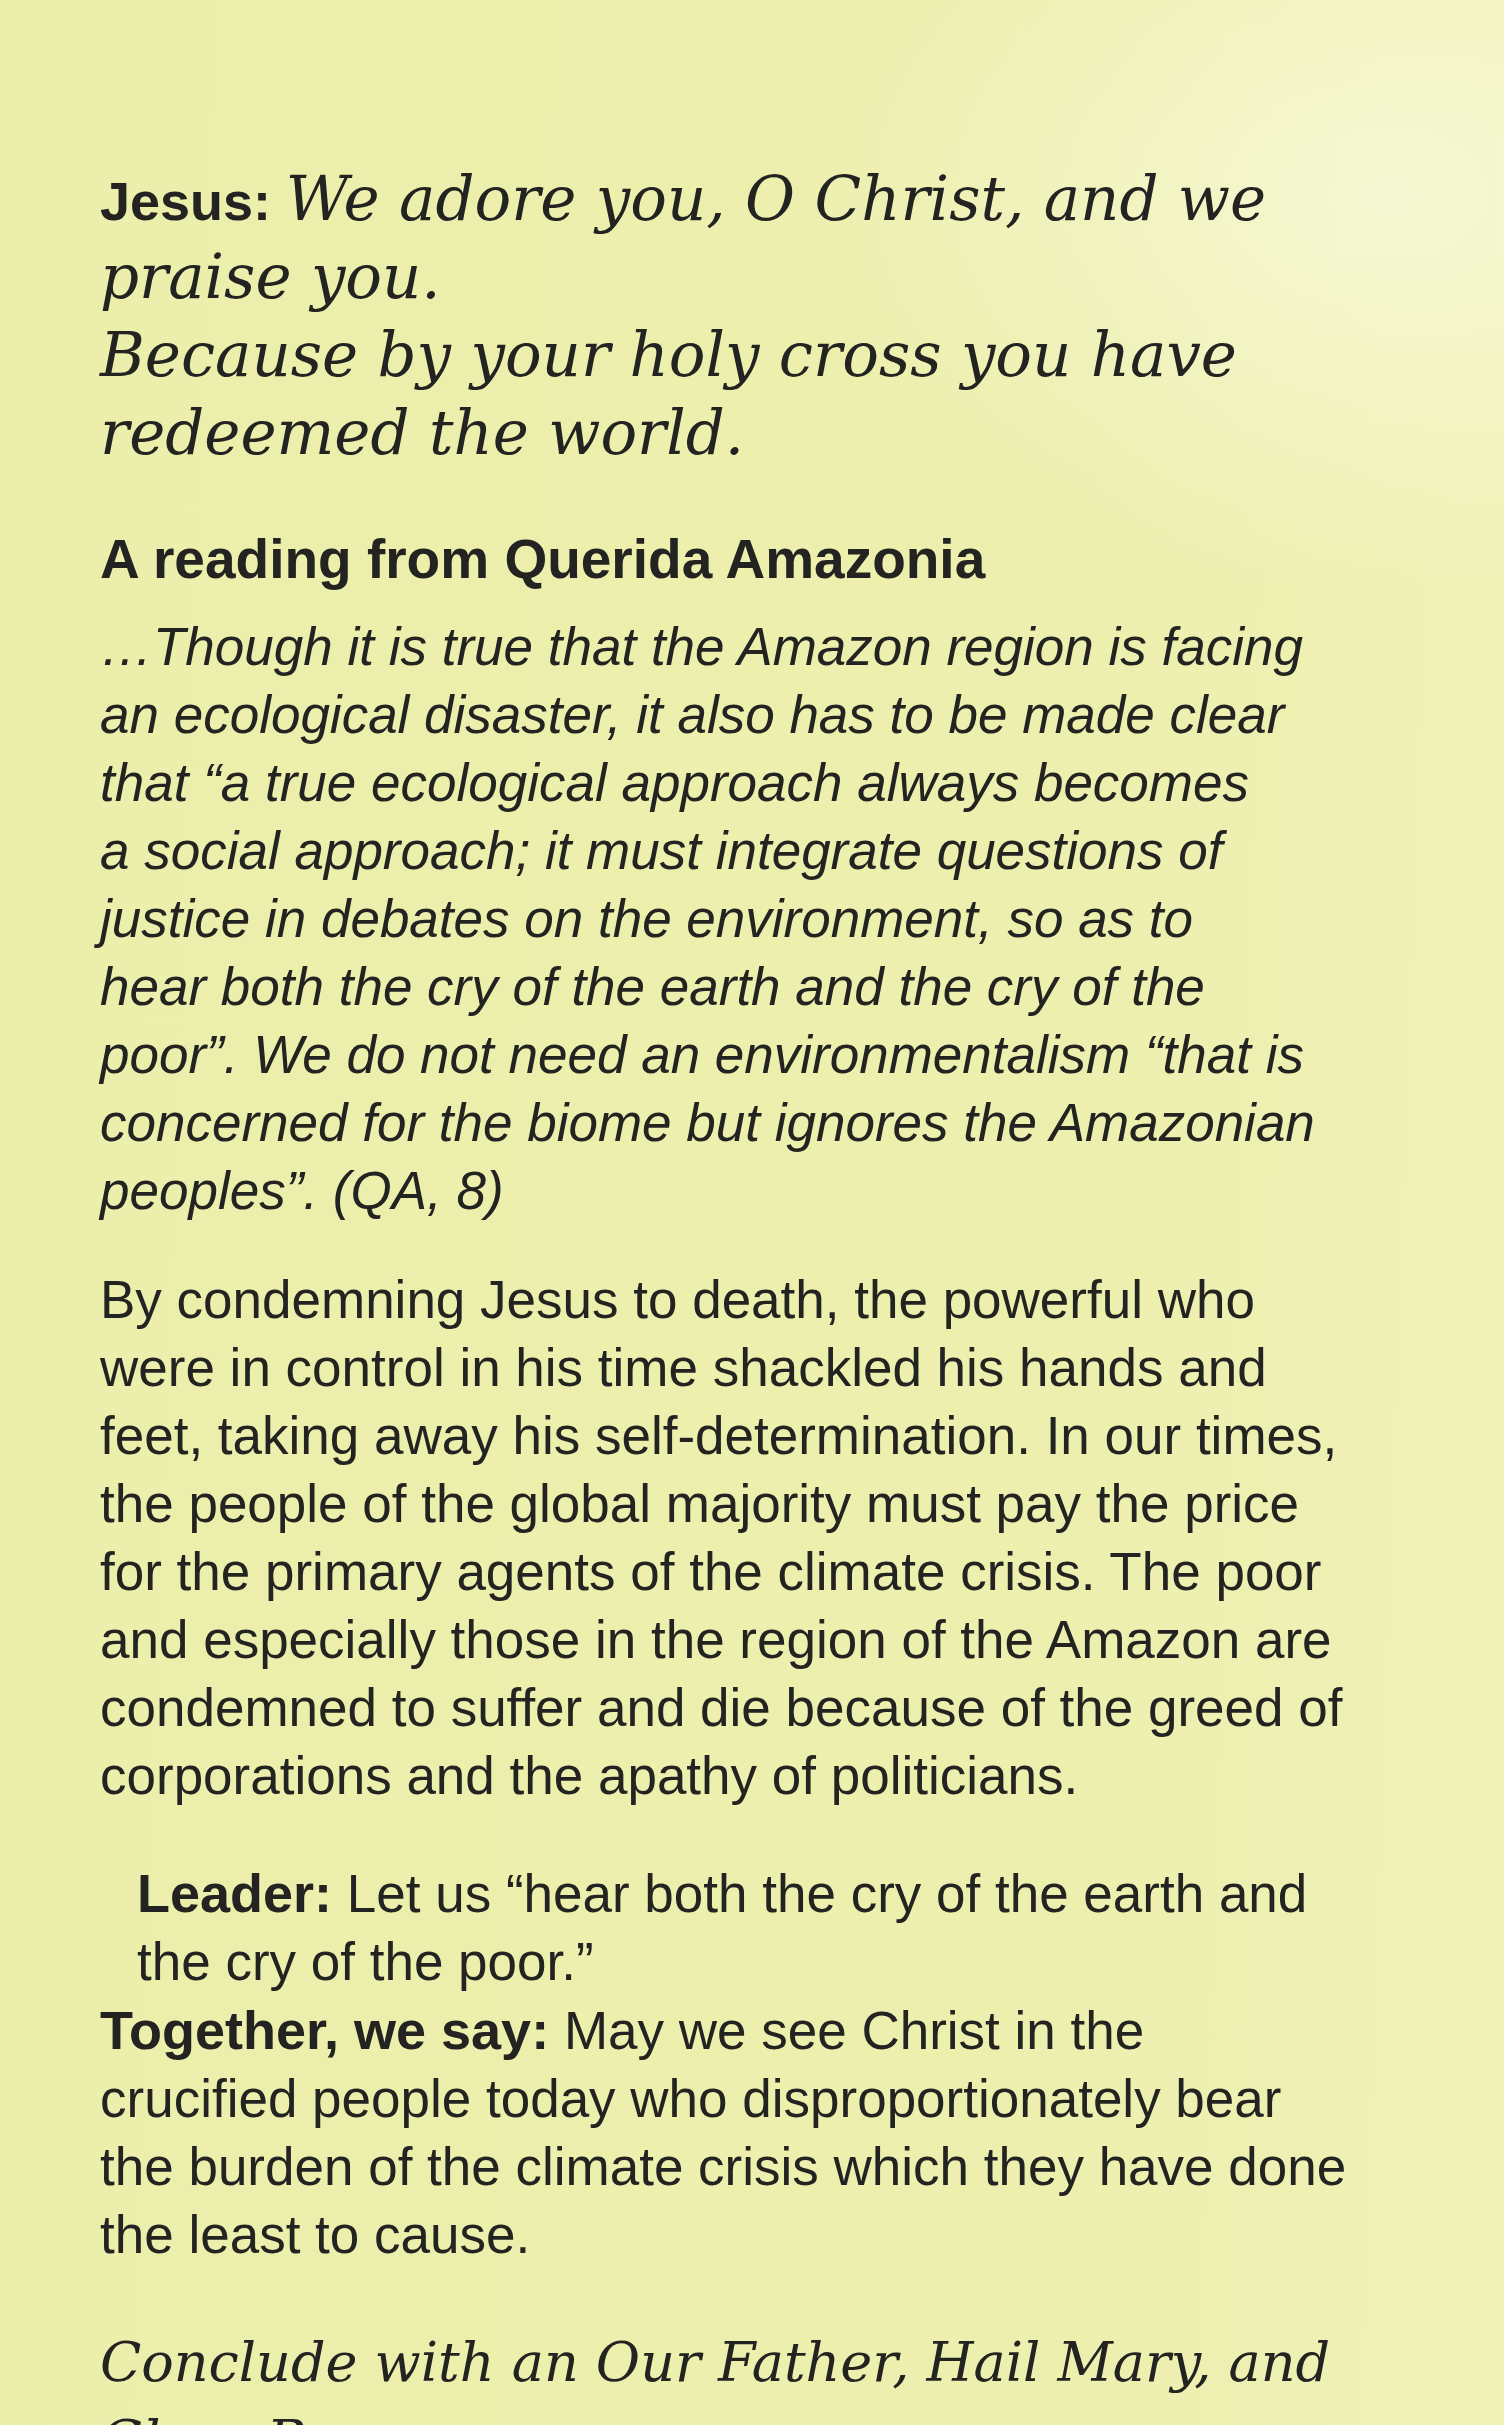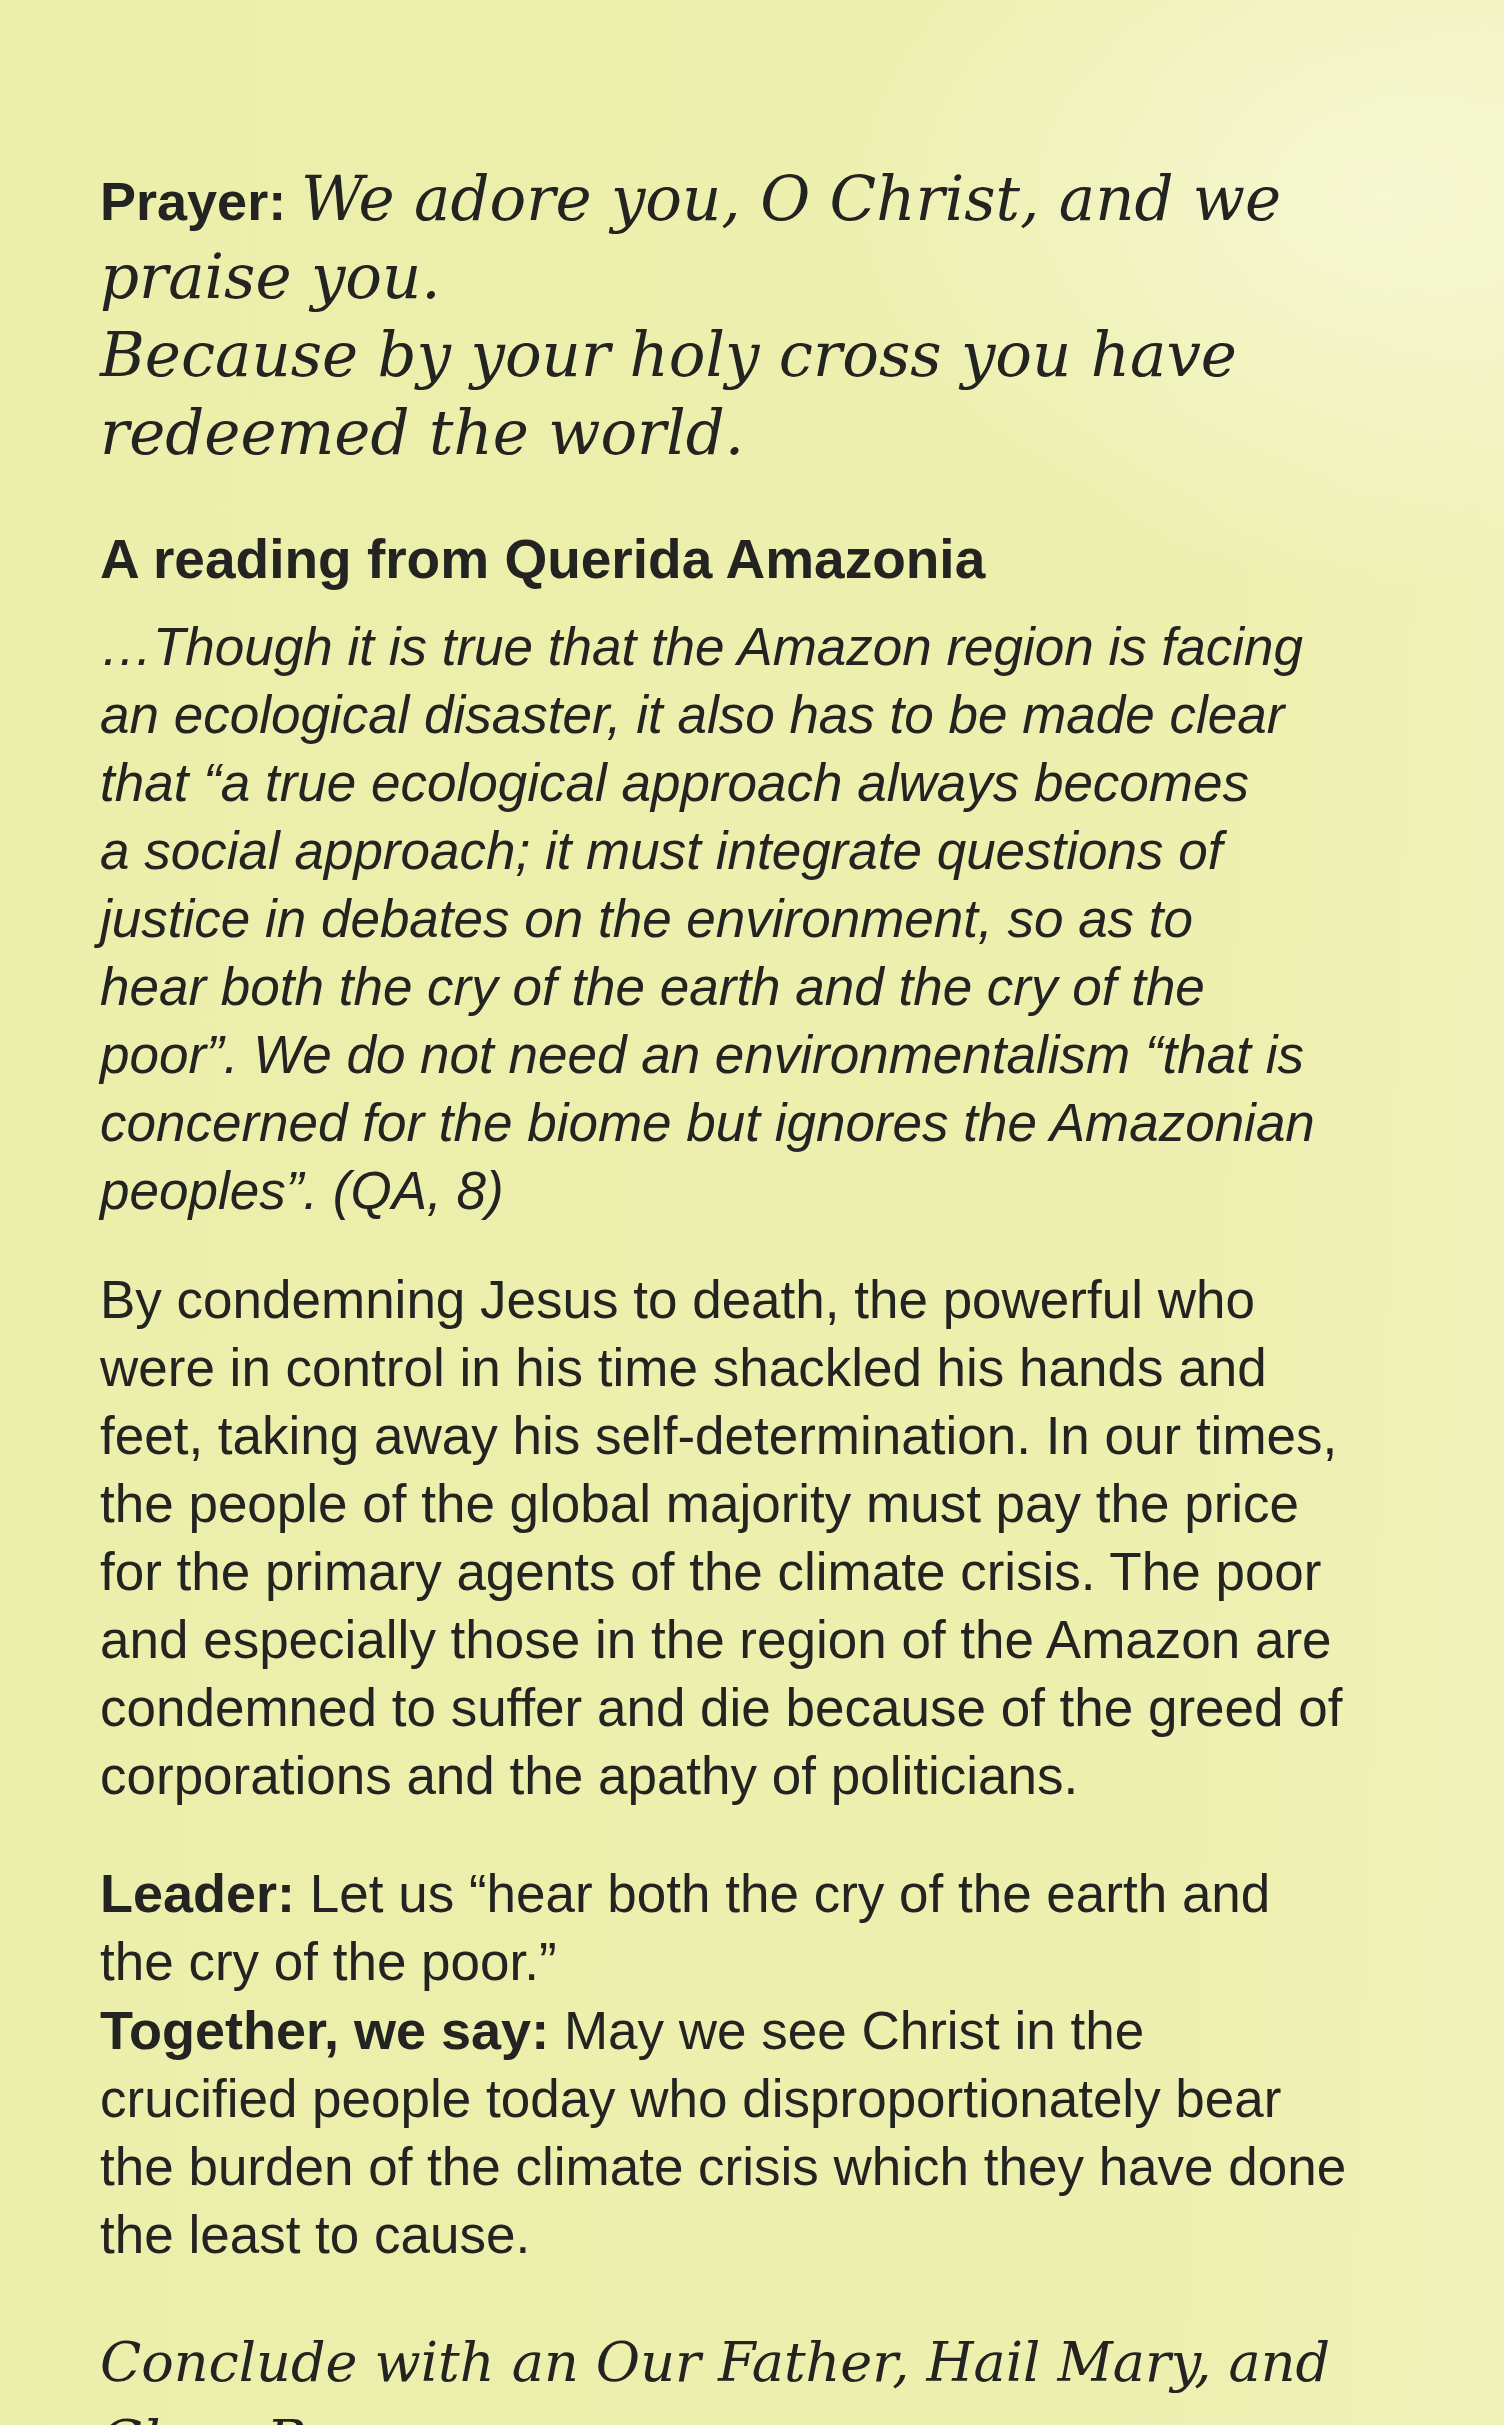--- a/index.html
+++ b/index.html
@@ -22,30 +22,30 @@
   .script {
     font-family: "DejaVu Serif", serif;
     font-style: italic;
     font-size: 61px;
   }
   .prayer-para { line-height: 75px; }
   .reading-heading { font-size: 55px; line-height: 68px; font-weight: bold; margin-top: 52px; }
   .reading-body { font-style: italic; margin-top: 20px; }
   .reflection-para { margin-top: 41px; }
   .response-para { margin-top: 0; }
-  .response-para.first { margin-top: 49px; }
+  .response-para.first { margin-top: 49px; margin-left: 37px; }
   .rubric { margin-top: 55px; font-size: 54px; line-height: 78px; }
 </style>
 </head>
 <body>
 
 <div class="page">
   <div class="content">
 
-    <p class="body-text prayer-para"><strong class="bold-label">Prayer:</strong> <span class="script pre">We adore you, O Christ, and we praise you.
+    <p class="body-text prayer-para"><strong class="bold-label">Jesus:</strong> <span class="script pre">We adore you, O Christ, and we praise you.
 Because by your holy cross you have redeemed the world.</span></p>
 
     <h2 class="reading-heading">A reading from Querida Amazonia</h2>
 
     <p class="body-text reading-body pre">…Though it is true that the Amazon region is facing
 an ecological disaster, it also has to be made clear
 that “a true ecological approach always becomes
 a social approach; it must integrate questions of
 justice in debates on the environment, so as to
 hear both the cry of the earth and the cry of the

